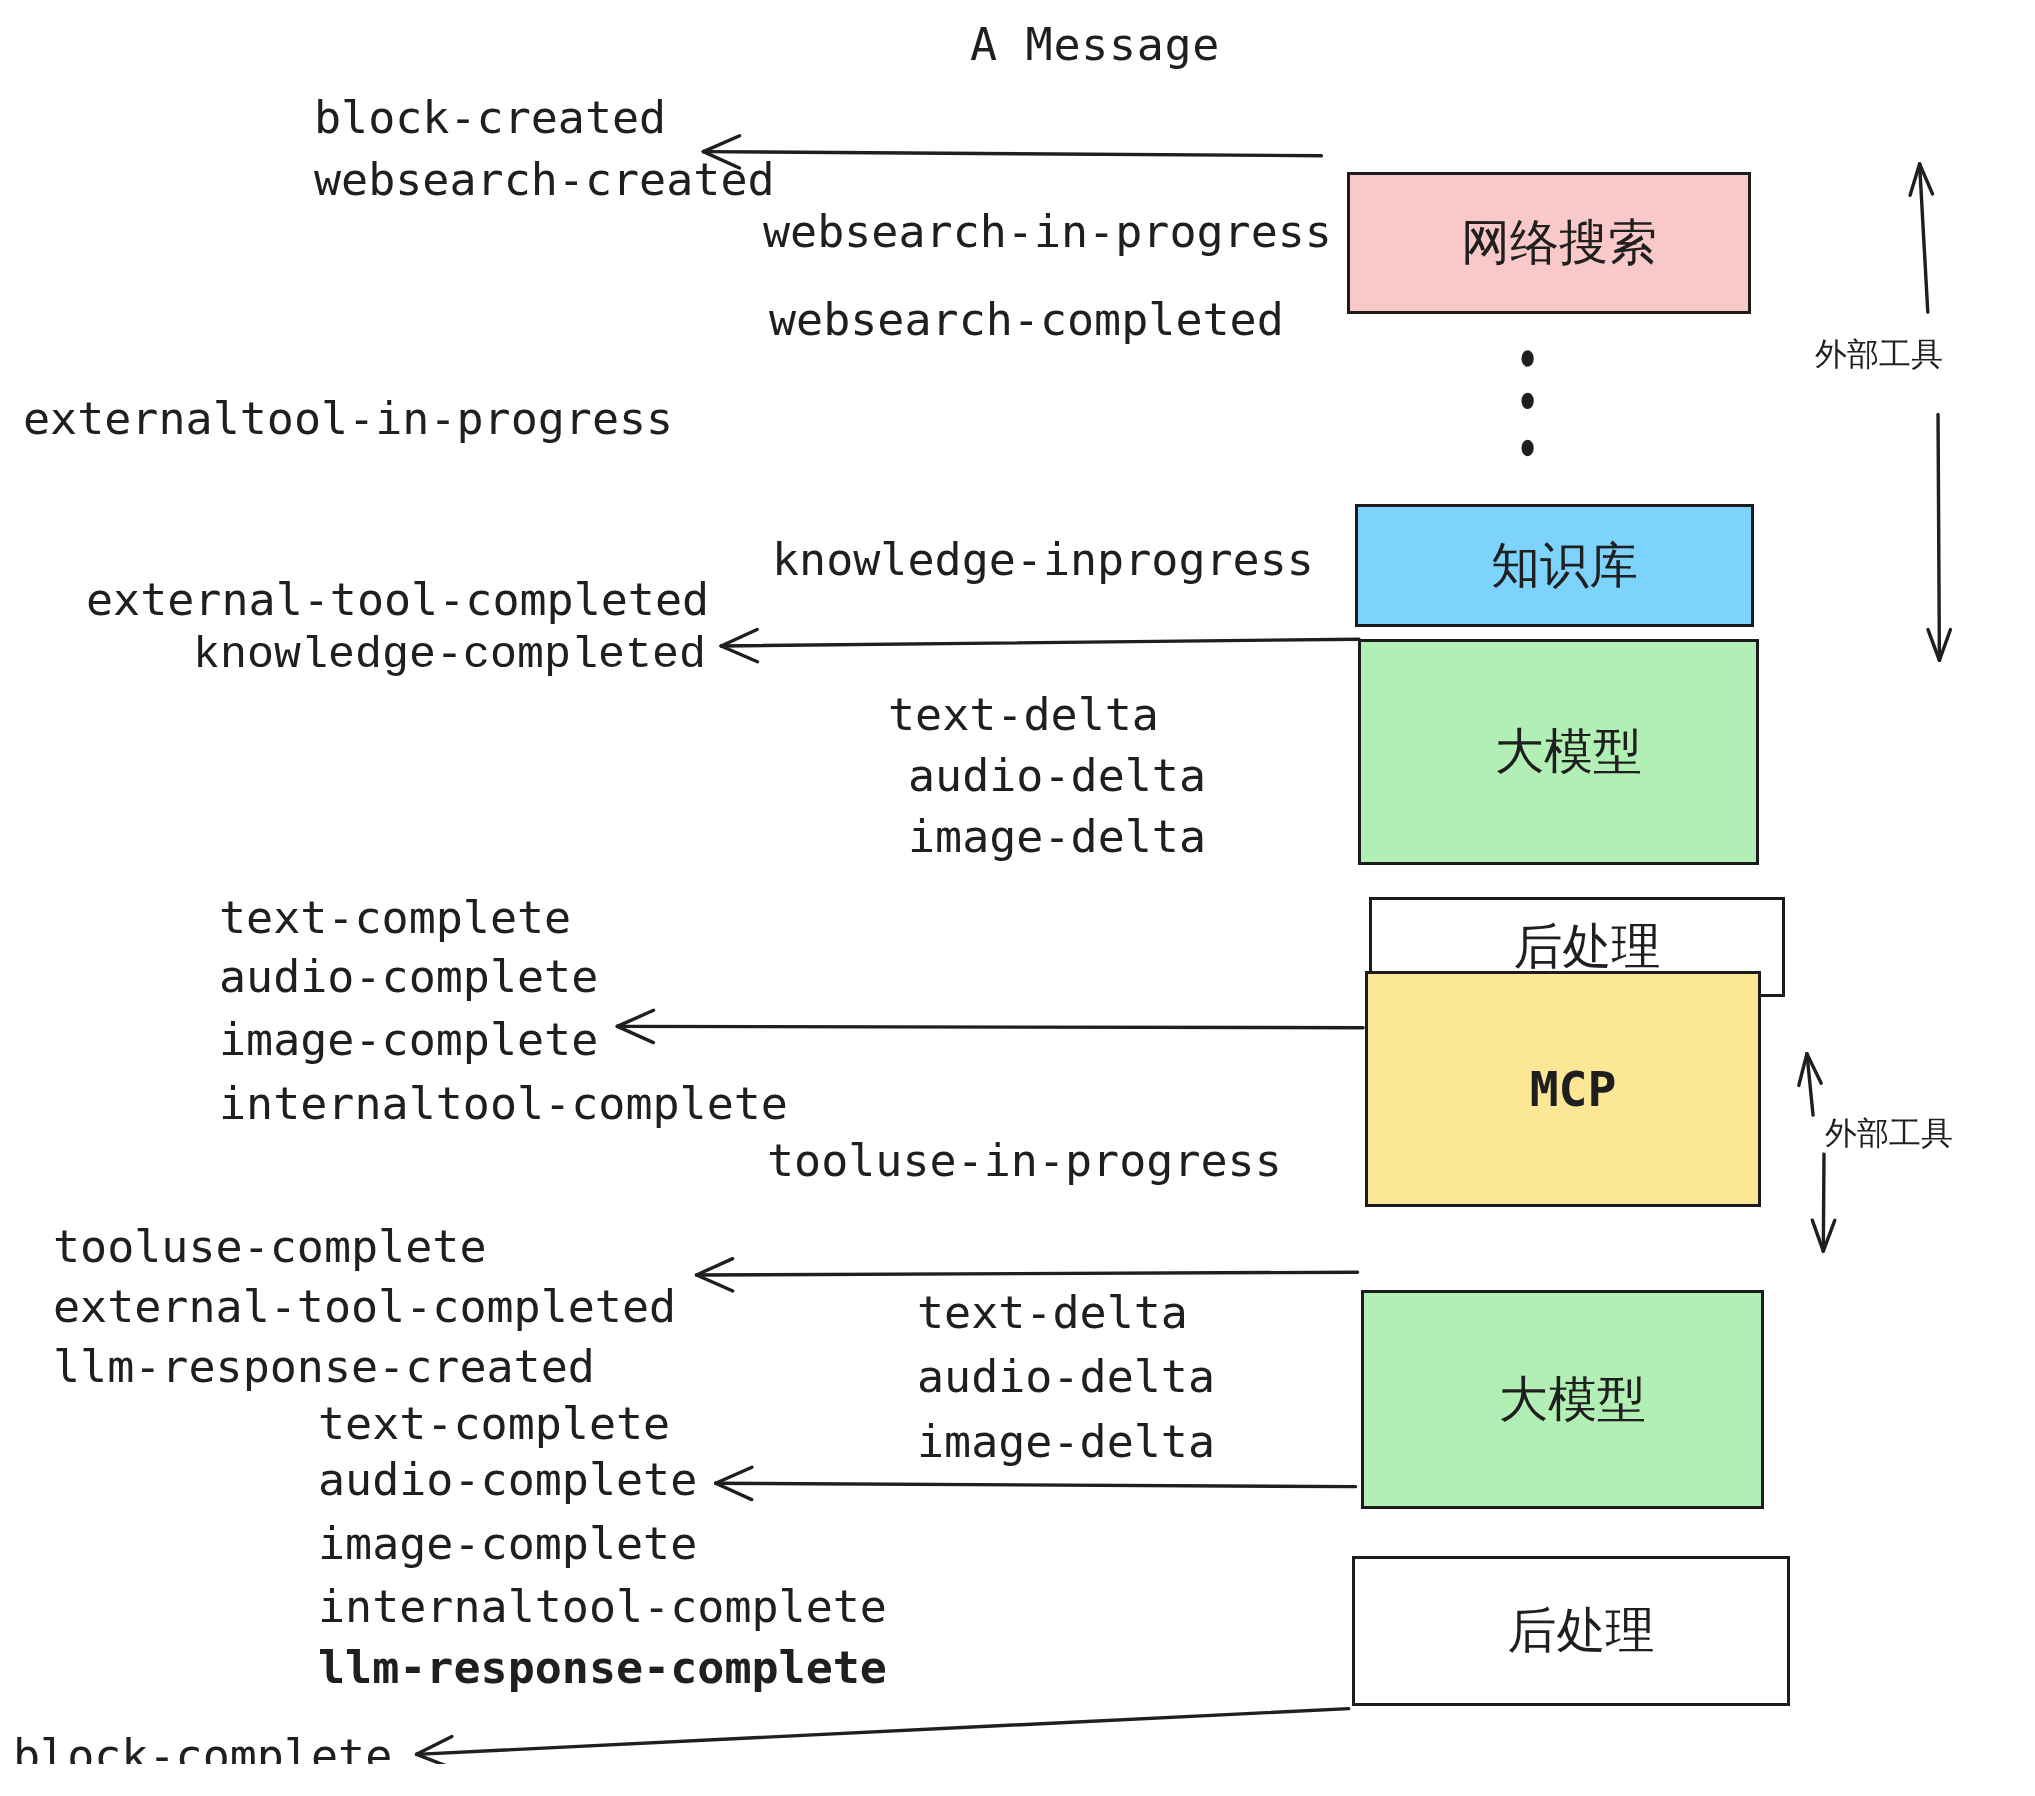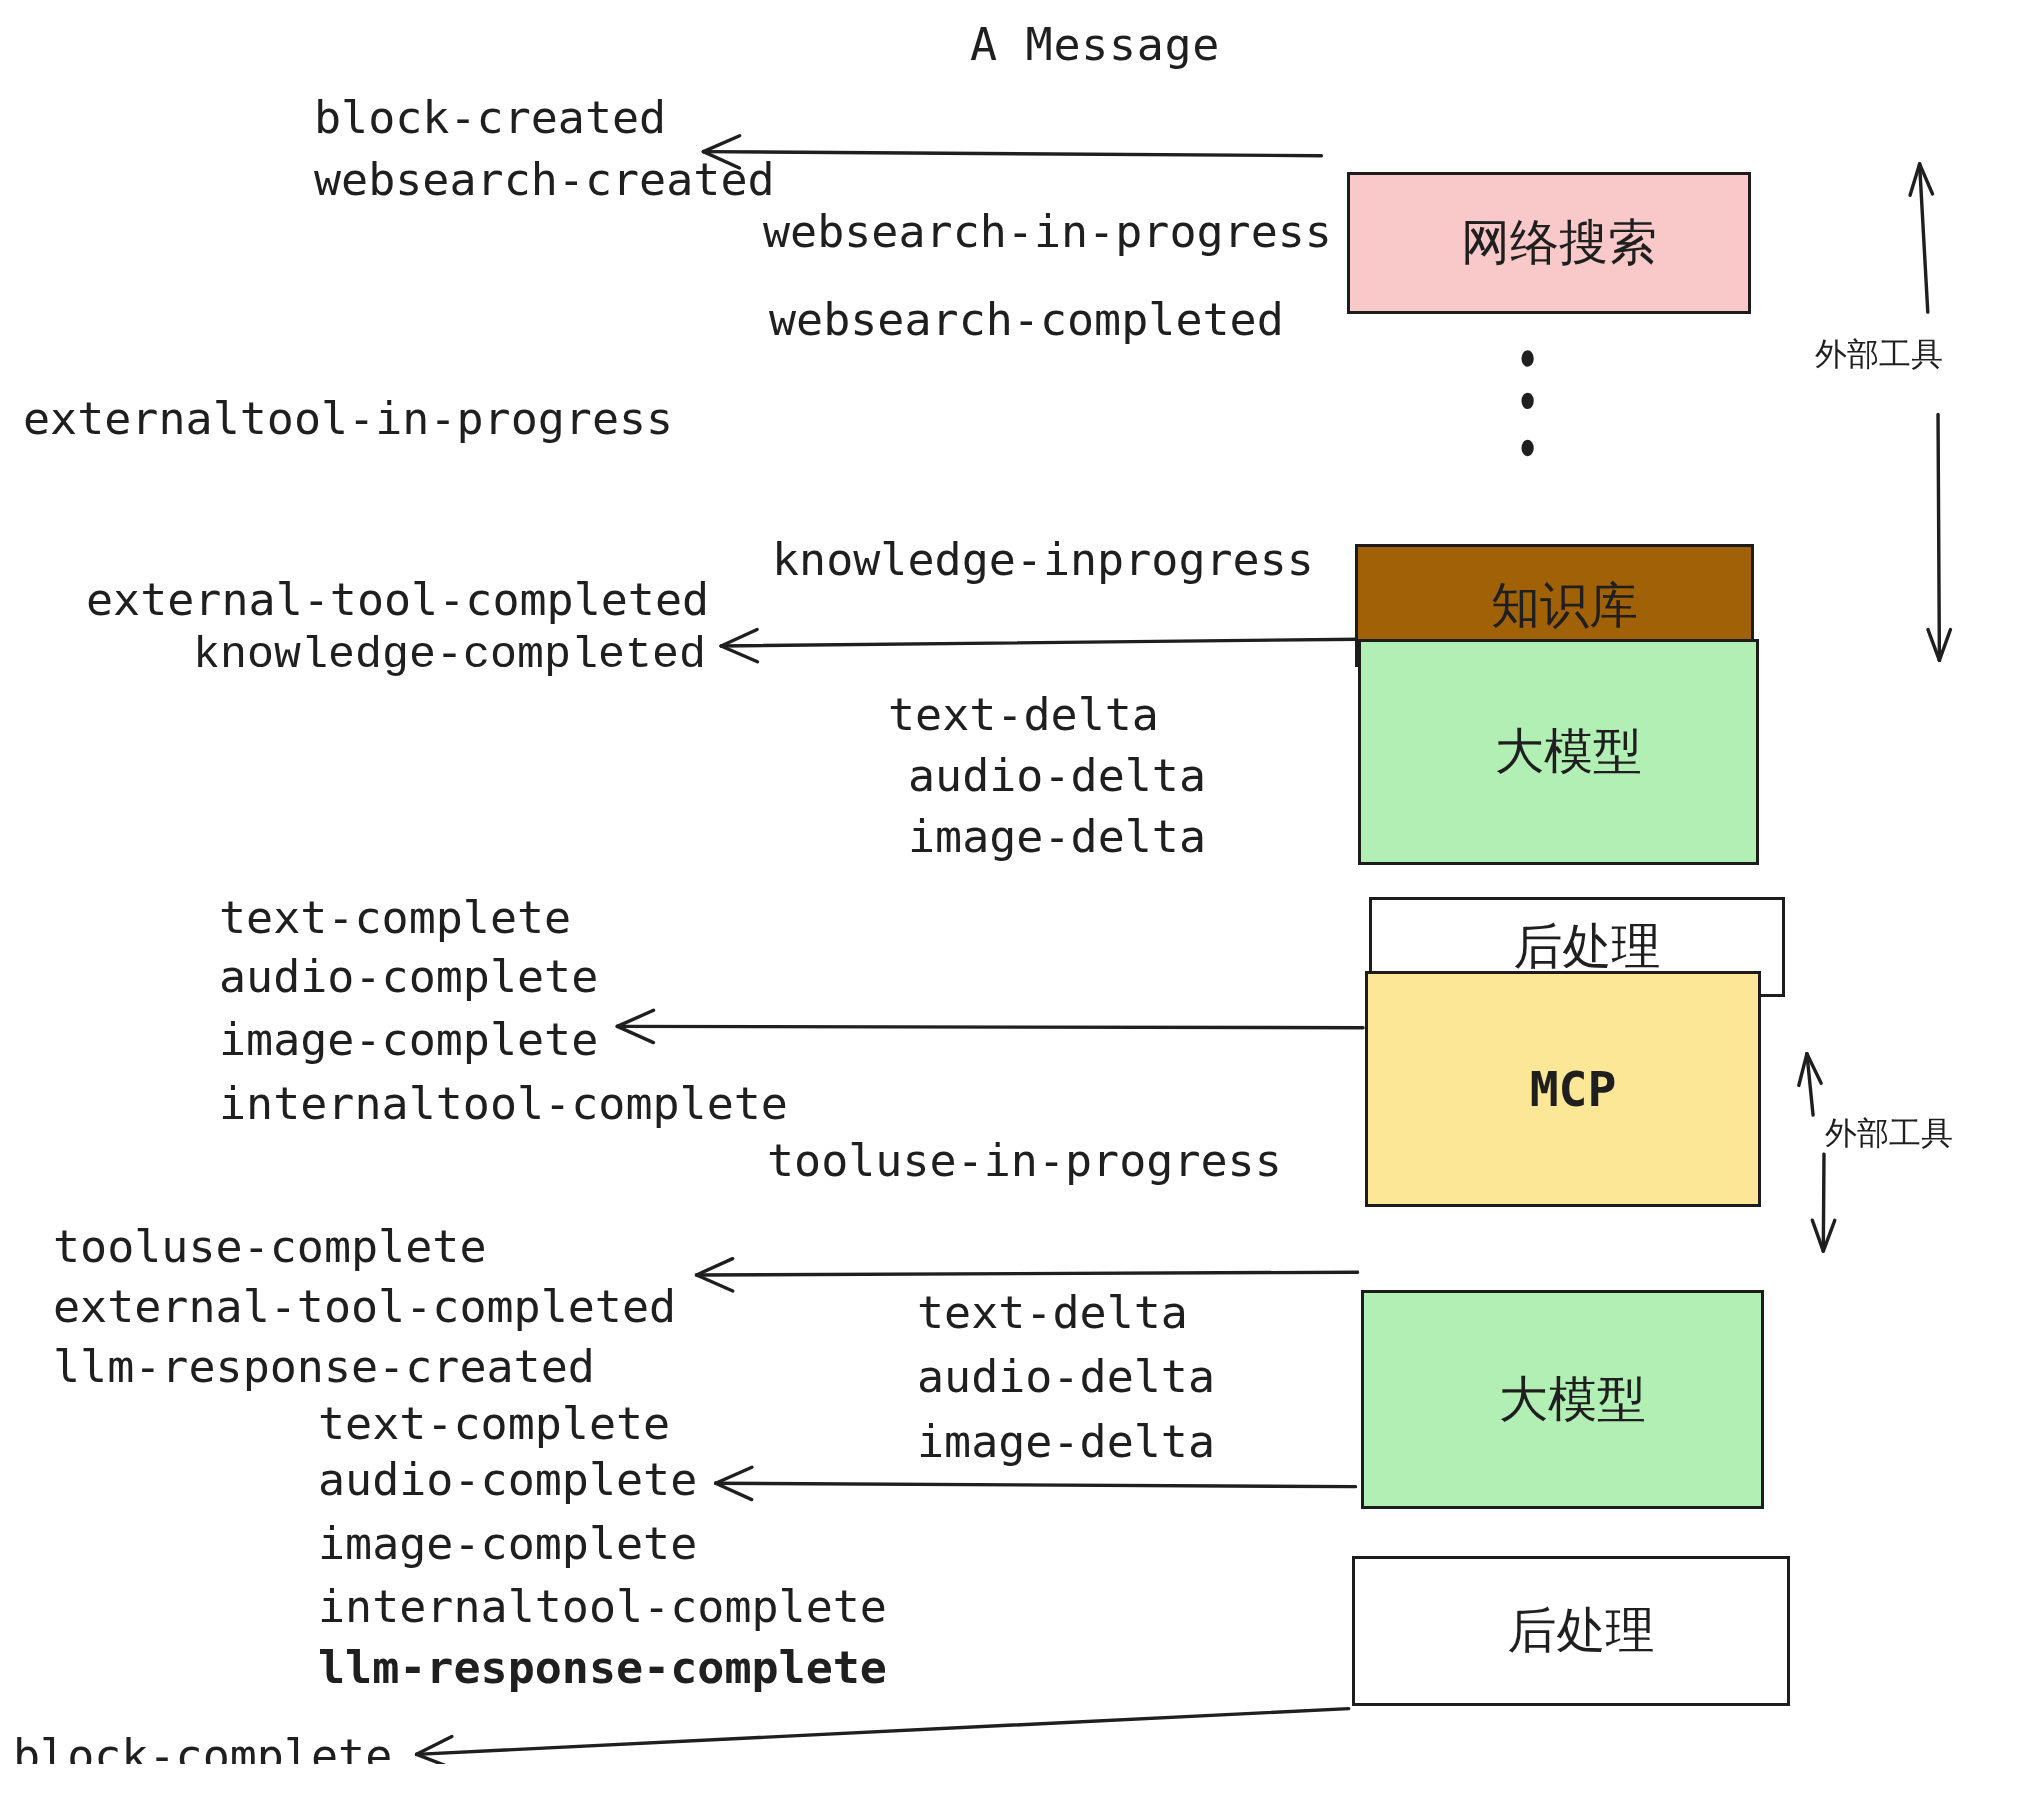--- a/index.html
+++ b/index.html
@@ -92,21 +92,21 @@
         <line x1="2670" y1="1832" x2="2653.8588399222986" y2="1786.795321576788" stroke="#1f1f1f" stroke-width="5" stroke-linecap="round"></line>
       </g>
       <g>
         <ellipse cx="2237" cy="525" rx="9" ry="12" fill="#1f1f1f"></ellipse>
         <ellipse cx="2237" cy="587" rx="9" ry="12" fill="#1f1f1f"></ellipse>
         <ellipse cx="2237" cy="656" rx="9" ry="12" fill="#1f1f1f"></ellipse>
       </g>
     </svg>
   <div id="box-layer">
       <div class="box" style="left: 1347px; top: 172px; width: 404px; height: 142px; background: rgb(249, 200, 200);">网络搜索</div>
-      <div class="box" style="left: 1355px; top: 504px; width: 399px; height: 123px; background: #a16207; margin-top: 40px;">知识库</div>
+      <div class="box" style="left: 1355px; top: 504px; width: 399px; height: 123px; background: #7dd3fc;">知识库</div>
       <div class="box" style="left: 1358px; top: 639px; width: 401px; height: 226px; background: rgb(178, 239, 181);">大模型</div>
       <div class="box" style="left: 1369px; top: 897px; width: 416px; height: 100px; background: rgb(255, 255, 255);">后处理</div>
       <div class="box mono" style="left: 1365px; top: 971px; width: 396px; height: 236px; background: rgb(251, 231, 150);">MCP</div>
       <div class="box" style="left: 1361px; top: 1290px; width: 403px; height: 219px; background: rgb(178, 239, 181);">大模型</div>
       <div class="box" style="left: 1352px; top: 1556px; width: 438px; height: 150px; background: rgb(255, 255, 255);">后处理</div>
     </div>
   <div id="event-layer">
       <div class="ev" style="left: 314px; top: 94px;">block-created</div>
       <div class="ev" style="left: 314px; top: 156px;">websearch-created</div>
       <div class="ev" style="left: 763px; top: 208px;">websearch-in-progress</div>

